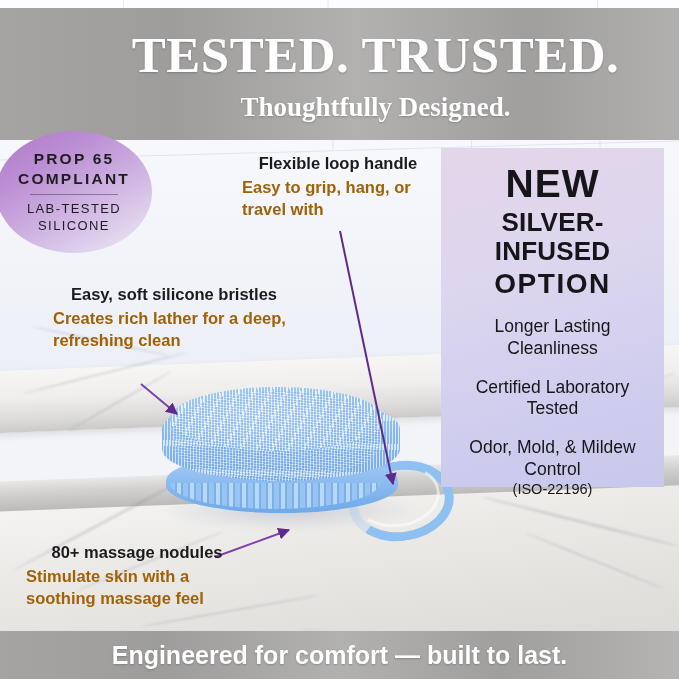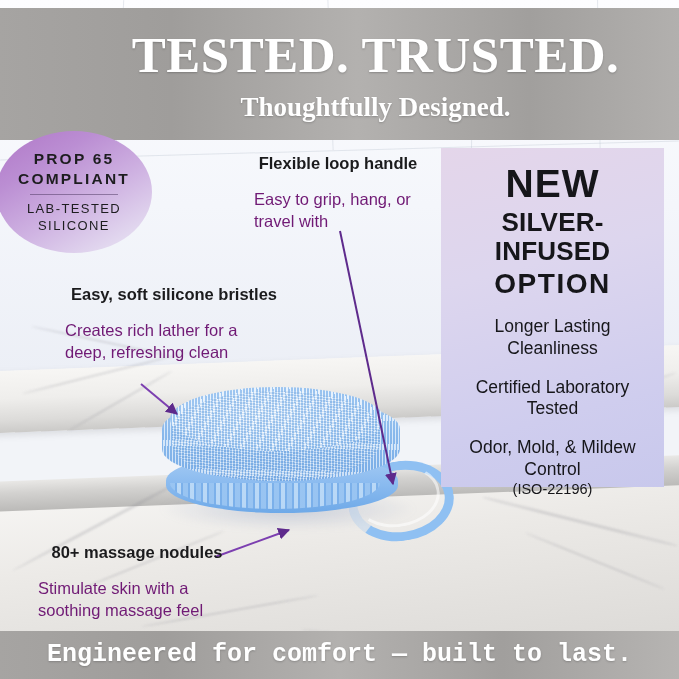--- a/index.html
+++ b/index.html
@@ -137,21 +137,21 @@
     letter-spacing:.5px;margin-top:22px;
     text-shadow:0 1px 2px rgba(60,60,60,.35);
   }
   .banner-top .line2{
     font-family:"Liberation Serif",serif;
     font-weight:700;font-size:27px;line-height:1;margin-top:13px;
     text-shadow:0 1px 2px rgba(60,60,60,.3);
     text-align:center;
   }
   .banner-bottom .tag{
-    font-family:Liberation Mono, monospace;
+    font-family:Liberation Sans, sans-serif;
     font-weight:700;font-size:25px;line-height:48px;
     text-shadow:0 1px 2px rgba(60,60,60,.3);
   }
 
   
   .badge{
     position:absolute;left:-4px;top:131px;width:156px;height:122px;
     border-radius:50%;
     background:linear-gradient(150deg,#b077c7 0%,#bb8ed3 28%,#cfb3e2 58%,#e2d8ef 85%,#ece6f4 100%);
     display:flex;flex-direction:column;align-items:center;justify-content:center;
@@ -171,21 +171,21 @@
   }
   .panel h1{margin:0;font-size:39px;font-weight:700;letter-spacing:1px;line-height:1.12;}
   .panel h2{margin:2px 0 0;font-size:26px;font-weight:700;letter-spacing:.2px;line-height:1.12;}
   .panel h3{margin:2px 0 0;font-size:28px;font-weight:700;letter-spacing:1.5px;line-height:1.12;}
   .panel p{margin:17px 0 0;font-size:17.5px;font-weight:400;line-height:1.24;}
   .panel p.small{margin-top:1px;font-size:14.5px;text-align:center;}
 
   
   .callout{position:absolute;color:#1b1b1d;}
   .callout .hd{font-size:16.5px;font-weight:700;line-height:1.22;margin:0;text-align:center;}
-  .callout .bd{font-size:16.5px;font-weight:400;line-height:1.3;margin:16px;color:#701a75;}
+  .callout .bd{font-size:16.5px;font-weight:700;line-height:1.3;margin:4px;color:#a16207;}
   .c-handle{left:238px;top:153px;width:200px;}
   .c-bristles{left:49px;top:284px;width:250px;}
   .c-nodules{left:22px;top:542px;width:230px;}
 
   
   .arrows{position:absolute;inset:0;pointer-events:none;}
 </style>
 </head>
 <body>
 

